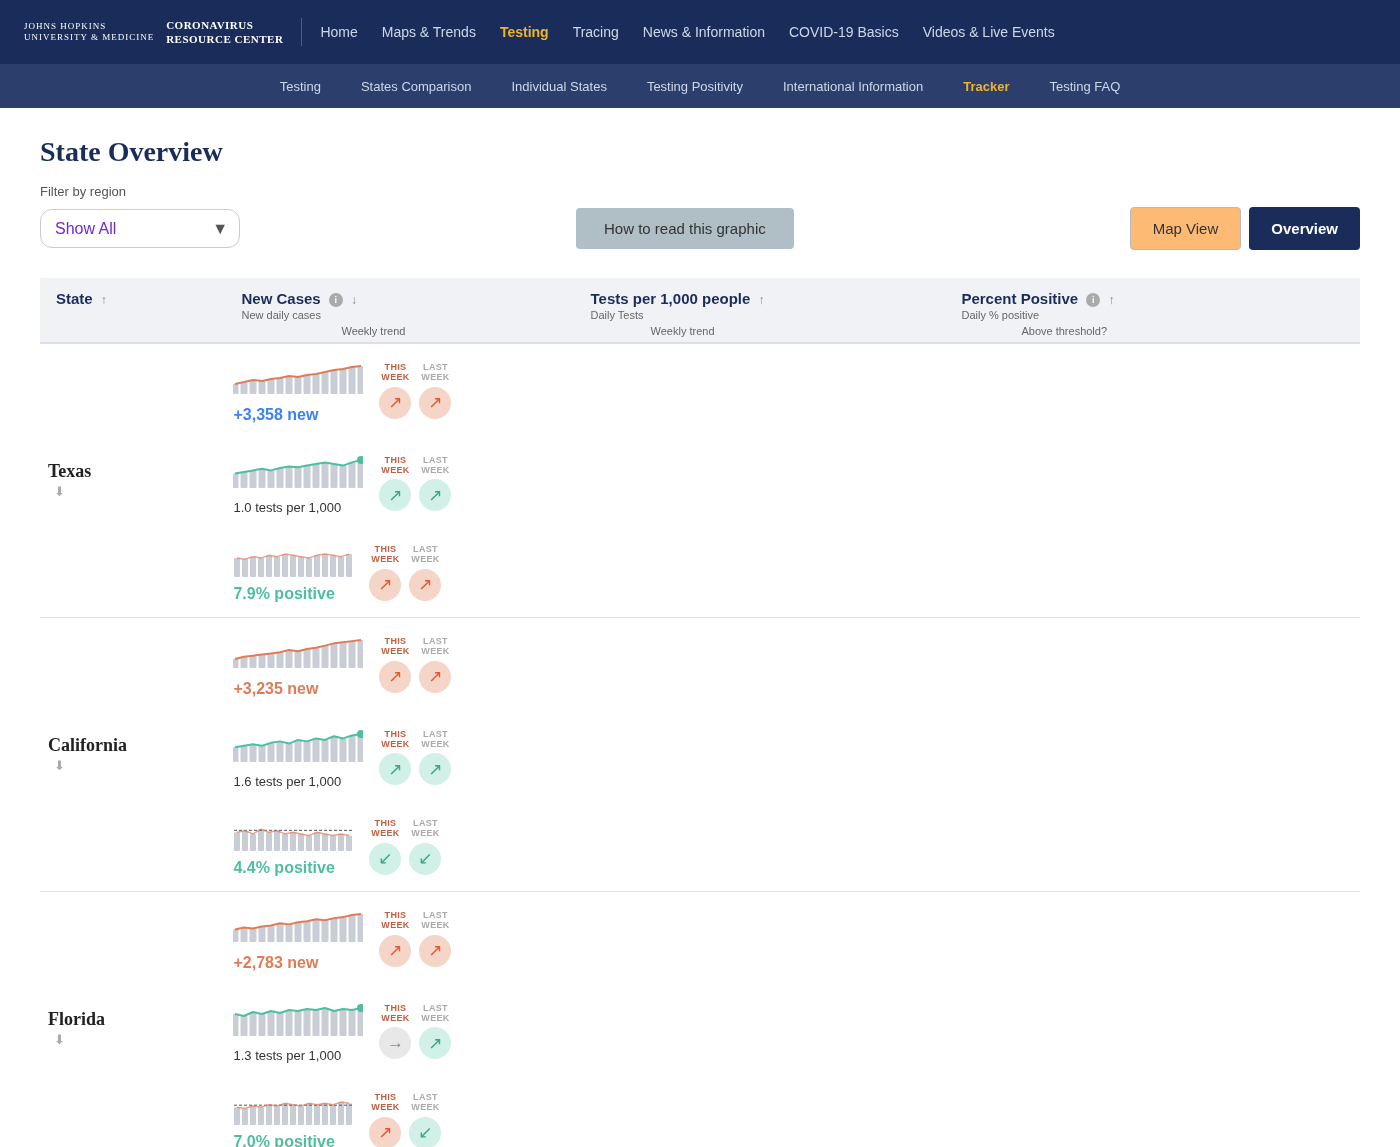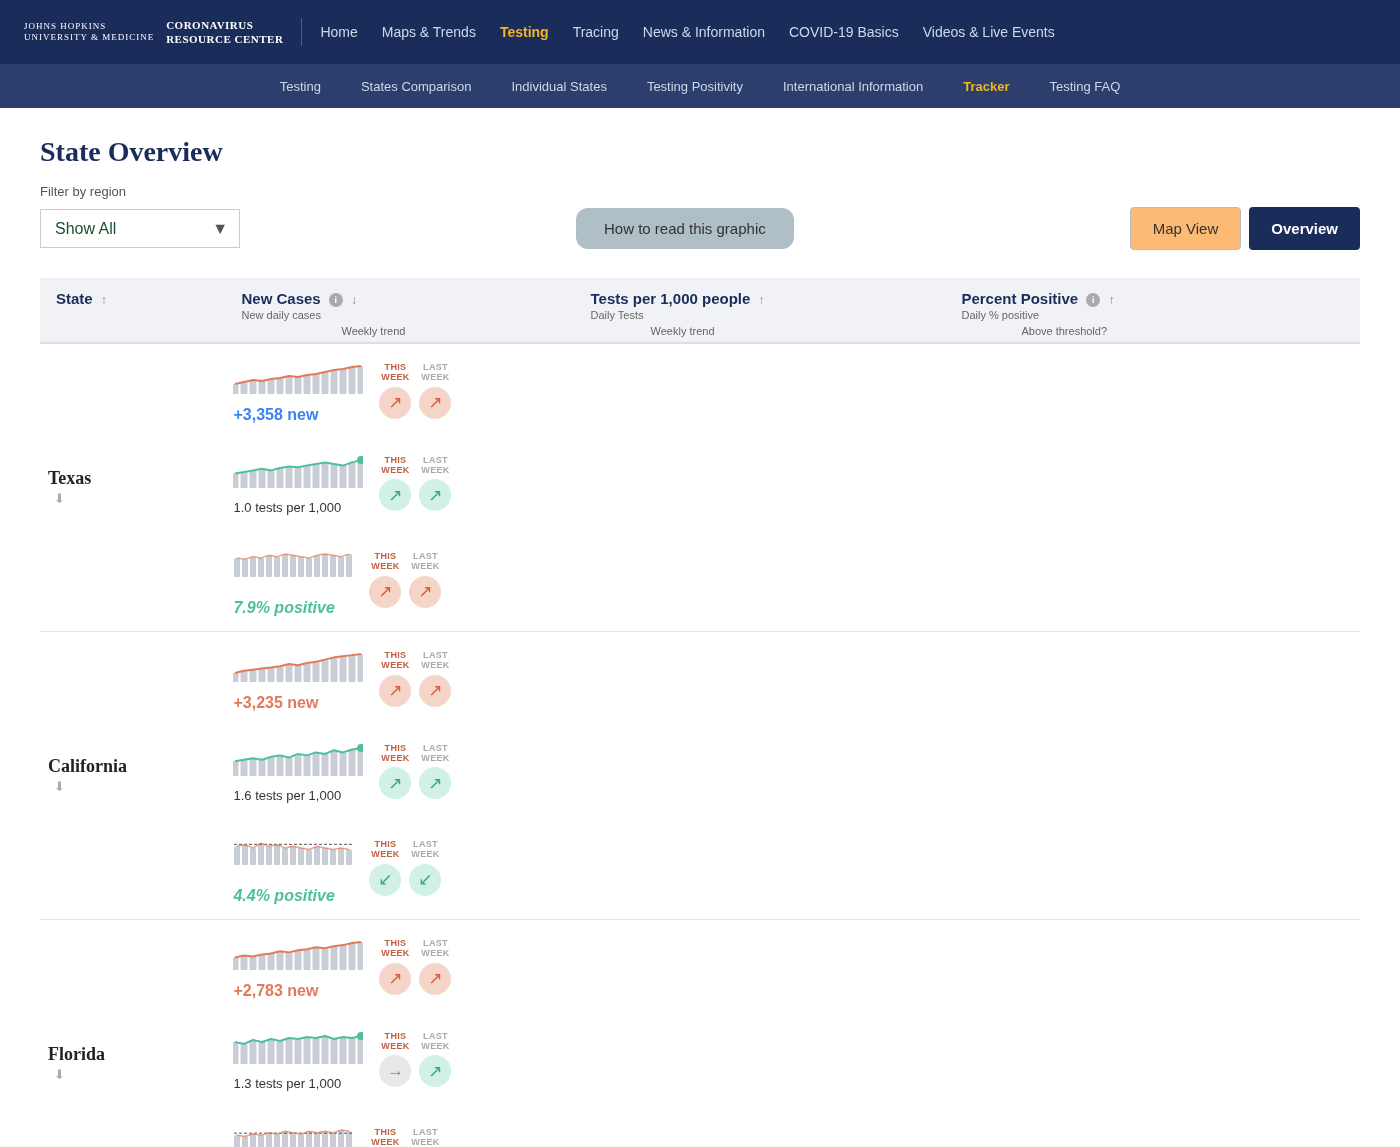--- a/index.html
+++ b/index.html
@@ -103,44 +103,44 @@
     }
     .select-wrapper {
       position: relative;
       width: 200px;
     }
     .select-wrapper select {
       width: 100%;
       padding: 10px 36px 10px 14px;
       font-size: 16px;
       border: 1px solid #ccc;
-      border-radius: 0;
+      border-radius: 12px;
       appearance: none;
       background: #fff;
-      color: #14532d;
+      color: #6d28d9;
       cursor: pointer;
       font-family: Arial, sans-serif;
     }
     .select-arrow {
       position: absolute;
       right: 12px;
       top: 50%;
       transform: translateY(-50%);
       pointer-events: none;
       color: #555;
     }
     .btn-how-to {
       flex: 1;
       text-align: center;
     }
     .btn-how-to button {
       background: #b0bec5;
       color: #333;
       border: none;
-      border-radius: 12px;
+      border-radius: 4px;
       padding: 12px 28px;
       font-size: 15px;
       cursor: pointer;
       font-family: Arial, sans-serif;
     }
     .view-buttons {
       display: flex;
       gap: 8px;
       margin-left: auto;
     }
@@ -216,22 +216,21 @@
     .new-cases-value {
       color: #e07b5a;
       font-size: 16px;
       font-weight: bold;
       margin-top: 4px;
     }
     .percent-positive-value {
       color: #4dbfa0;
       font-size: 16px;
       font-weight: bold;
-      margin-top: 16px;
-      font-style: italic;
+      margin-top: 2px;
     }
     .tests-per-value {
       font-size: 13px;
       color: #333;
       margin-top: 4px;
     }
 
     
     .week-badges {
       display: flex;

